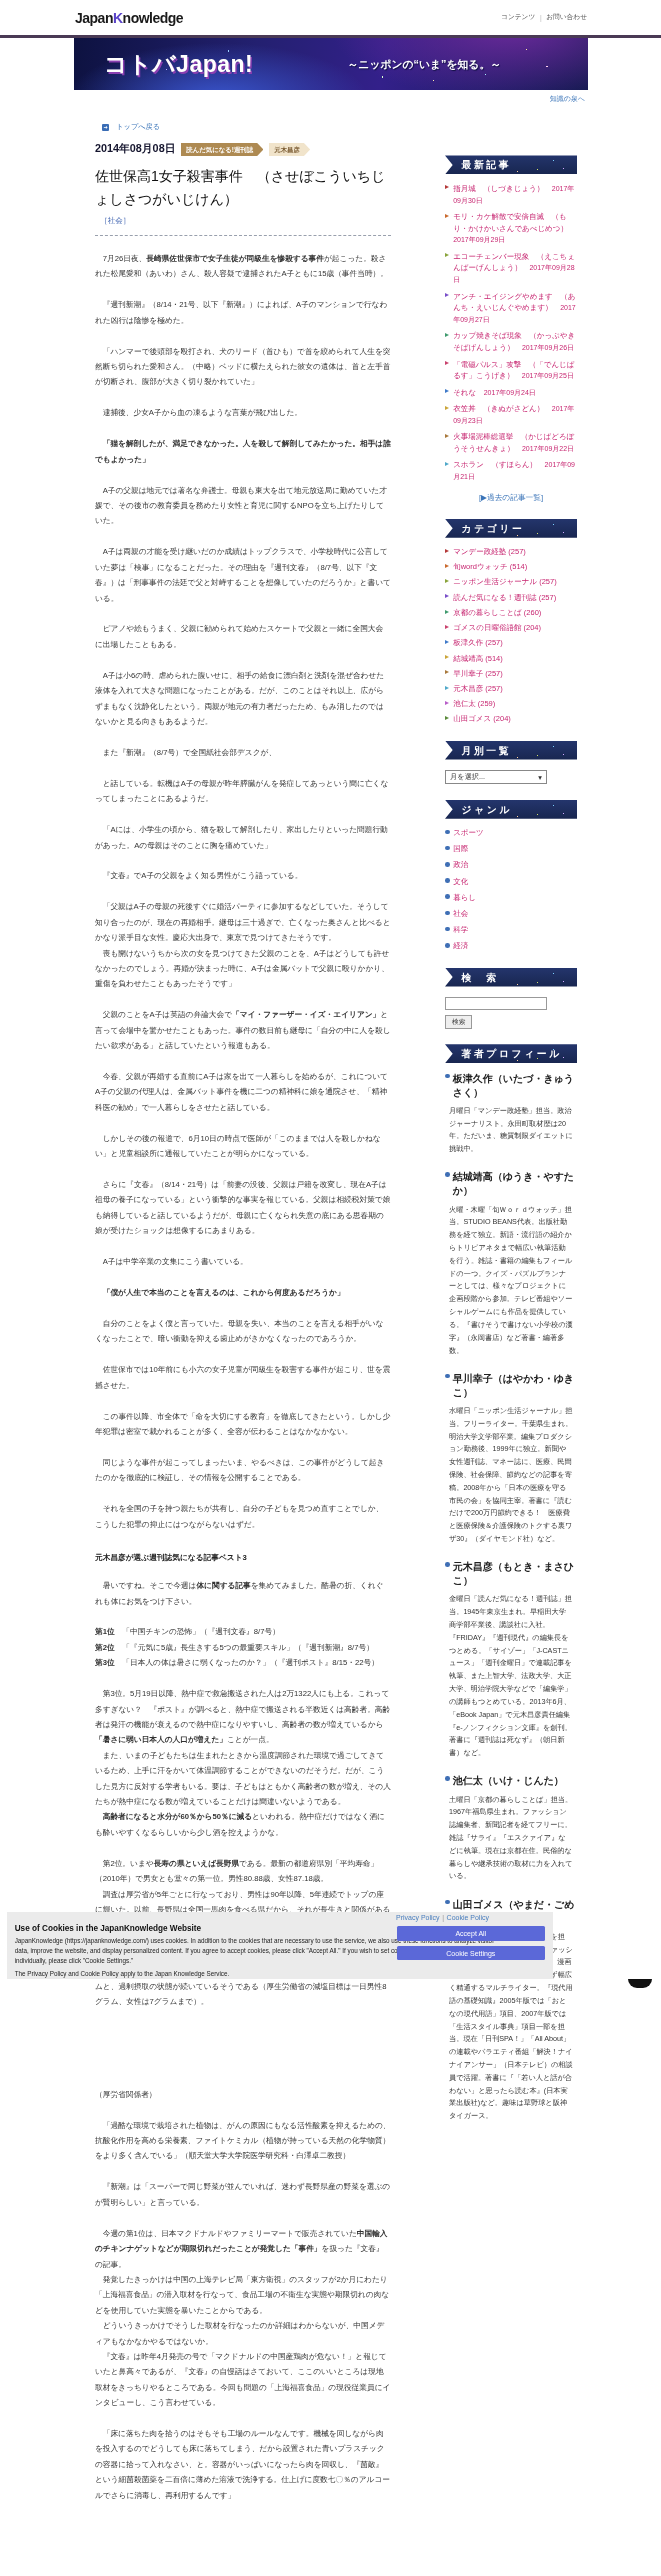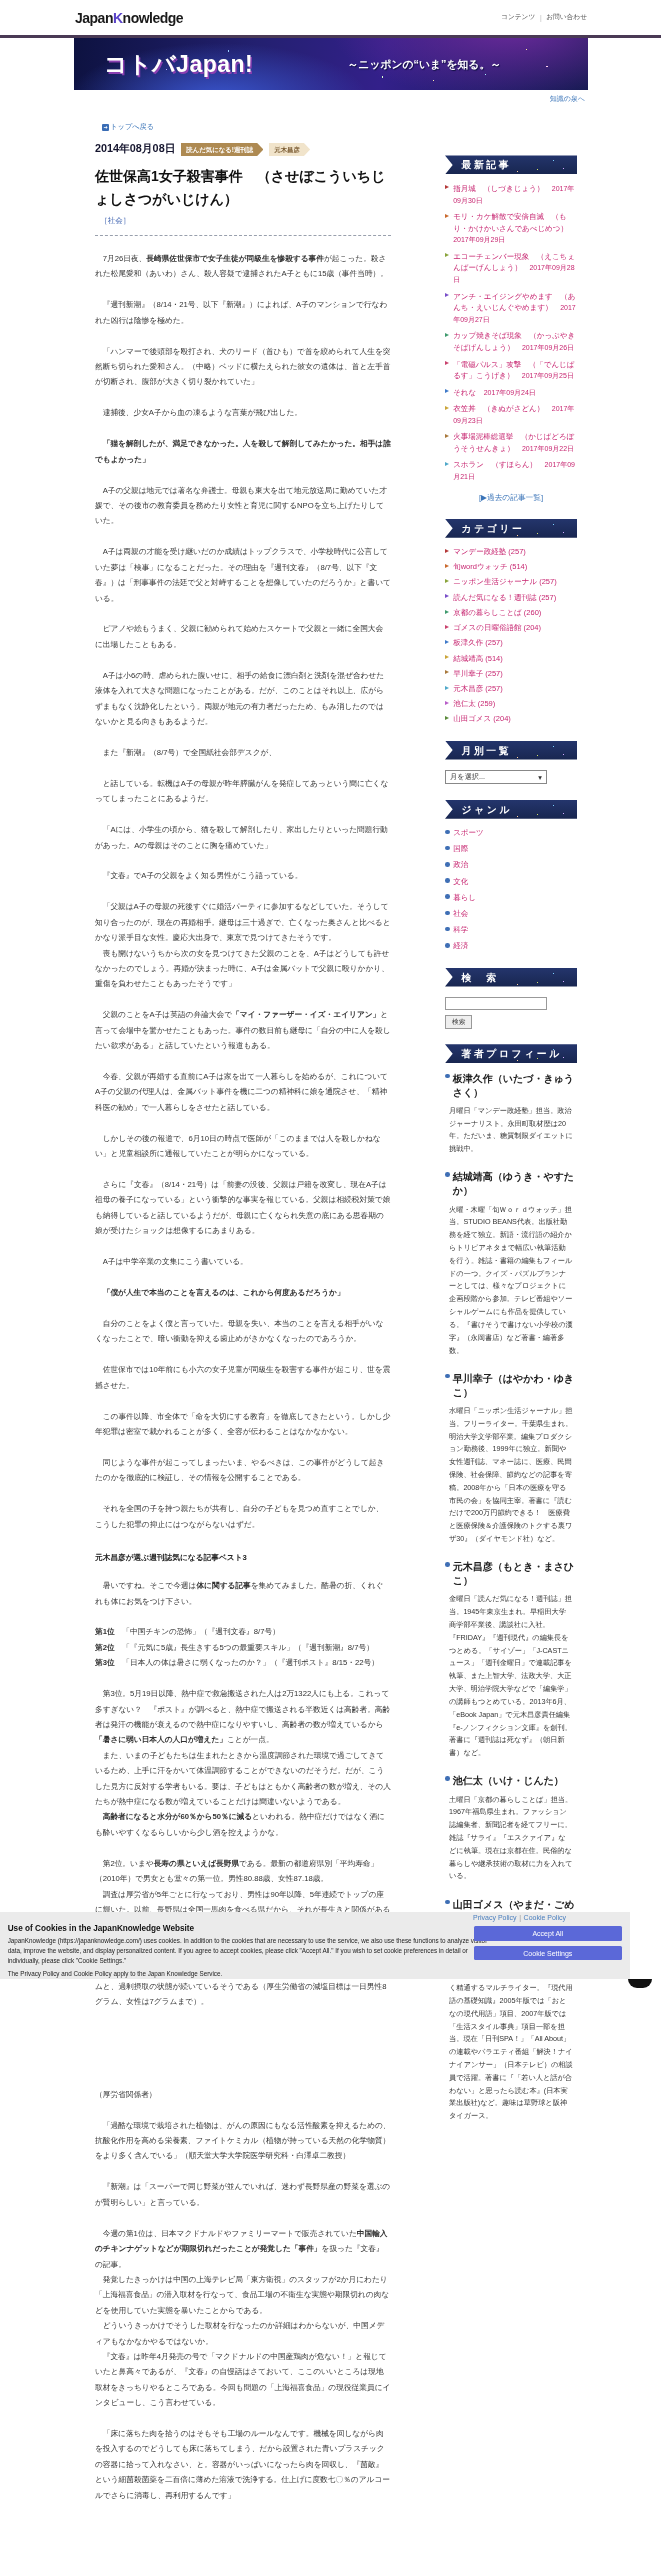--- a/index.html
+++ b/index.html
@@ -33,38 +33,38 @@
   }
   .banner-title { position:absolute; left:30px; top:11.3px; font-size:23px; font-weight:bold; color:#fff;
     text-shadow:1.5px 1.5px 0 #8a3fb0, -0.5px -0.5px 0 #202060; letter-spacing:0.5px; }
   .banner-sub { position:absolute; right:87px; top:20.6px; font-size:10.8px; font-weight:bold; color:#fff;
     text-shadow:1px 1px 1px #101040; }
 
   .fountain-row { text-align:right; padding:4.1px 77px 0 0; font-size:7px; }
   .fountain-row a { color:#3a74b8; text-decoration:none; }
 
   
-  .breadcrumb { margin:18.5px 0 0 102px; font-size:7.2px; display:flex; align-items:center; gap:1px; }
+  .breadcrumb { margin:18.5px 0 0 102px; font-size:7.2px; display:flex; align-items:center; gap:7px; }
   .bc-icon { width:7.2px; height:7.2px; background:#3a6db5; border-radius:1px; color:#fff; font-size:5.2px;
     display:inline-flex; align-items:center; justify-content:center; }
   .breadcrumb a { color:#3a74b8; text-decoration:none; }
 
   
   .content { display:flex; margin-top:10.3px; padding-left:95px; }
   .main-col { width:296px; }
   .side-col { width:132px; margin-left:54px; }
 
   
   .article-meta { display:flex; align-items:center; gap:5.2px; }
   .article-date { font-size:10.8px; font-weight:bold; color:#15152e; }
   .chip { height:13px; line-height:13px; font-size:6.4px; padding:0 10.3px 0 5.7px; font-weight:bold;
     clip-path:polygon(0 0, calc(100% - 6.2px) 0, 100% 50%, calc(100% - 6.2px) 100%, 0 100%); }
   .chip1 { background:#ae8a52; color:#fff; }
   .chip2 { background:#f1e4cb; color:#7c5d34; }
-  .article-title { font-size:14px; font-weight:bold; color:#101010; line-height:1.7; margin:8.2px 0 4.1px; }
+  .article-title { font-size:14px; font-weight:normal; color:#101010; line-height:1.7; margin:8.2px 0 4.1px; }
   .article-cat { font-size:7.5px; margin:4.1px 0 8.2px 5.2px; }
   .article-cat a { color:#3a5fae; text-decoration:none; }
   .divider { border-top:0.5px dashed #99a0ad; height:0; margin:6.2px 0 0; }
 
   
   .article-body { height:2442px; overflow:hidden; font-size:7.7px; color:#333; }
   .article-body .para { line-height:2.0; margin:15.5px 0 0; }
   .article-body .para.tight { margin-top:0; }
   .article-body .para.bold { font-weight:bold; }
   .article-body .subhead { font-size:7.7px; font-weight:bold; color:#222; margin:20.6px 0 0; }
@@ -98,21 +98,21 @@
   .search-input { width:102px; height:13.4px; border:0.5px solid #999; background:#fff; margin-top:10.3px; display:block; }
   .search-btn { margin-top:5.2px; height:13.4px; min-width:24px; font-size:6.7px; background:#efefef;
     border:0.5px solid #999; color:#333; }
   .profiles { margin-top:8.2px; }
   .profile { margin-bottom:14.4px; }
   .profile-name { font-size:10px; font-weight:bold; color:#222; margin:0 0 5.2px; padding-left:7.7px; position:relative; }
   .profile-name .dot { top:2.1px; }
   .profile-bio { font-size:7.2px; line-height:1.78; color:#333; margin:4px; }
 
   
-  .cookie-overlay { position:absolute; left:0; top:1912px; width:630px; height:67px; background:#ebebeb;
+  .cookie-overlay { position:absolute; left:7px; top:1912px; width:546px; height:67px; background:#ebebeb;
     padding:2.1px 0 0 7.7px; z-index:5; }
   .cookie-links { position:absolute; top:2.1px; right:64px; font-size:7px; }
   .cookie-links a { color:#4a7ebd; text-decoration:none; }
   .cookie-links .sep { color:#999; margin:0 2.6px; }
   .cookie-head { font-size:8.2px; font-weight:bold; color:#111; margin:10.3px 0 3.1px; }
   .cookie-body { font-size:6.3px; color:#222; line-height:1.55; width:492px; margin:0 0 4.1px; }
   .cookie-body2 { font-size:6.3px; color:#222; margin:0; }
   .cookie-btn { position:absolute; right:8.2px; width:148px; height:14.4px; background:#5b68d8; color:#fff;
     border:none; border-radius:1.5px; font-size:7px; }
   .cookie-btn.accept { top:14.4px; }

